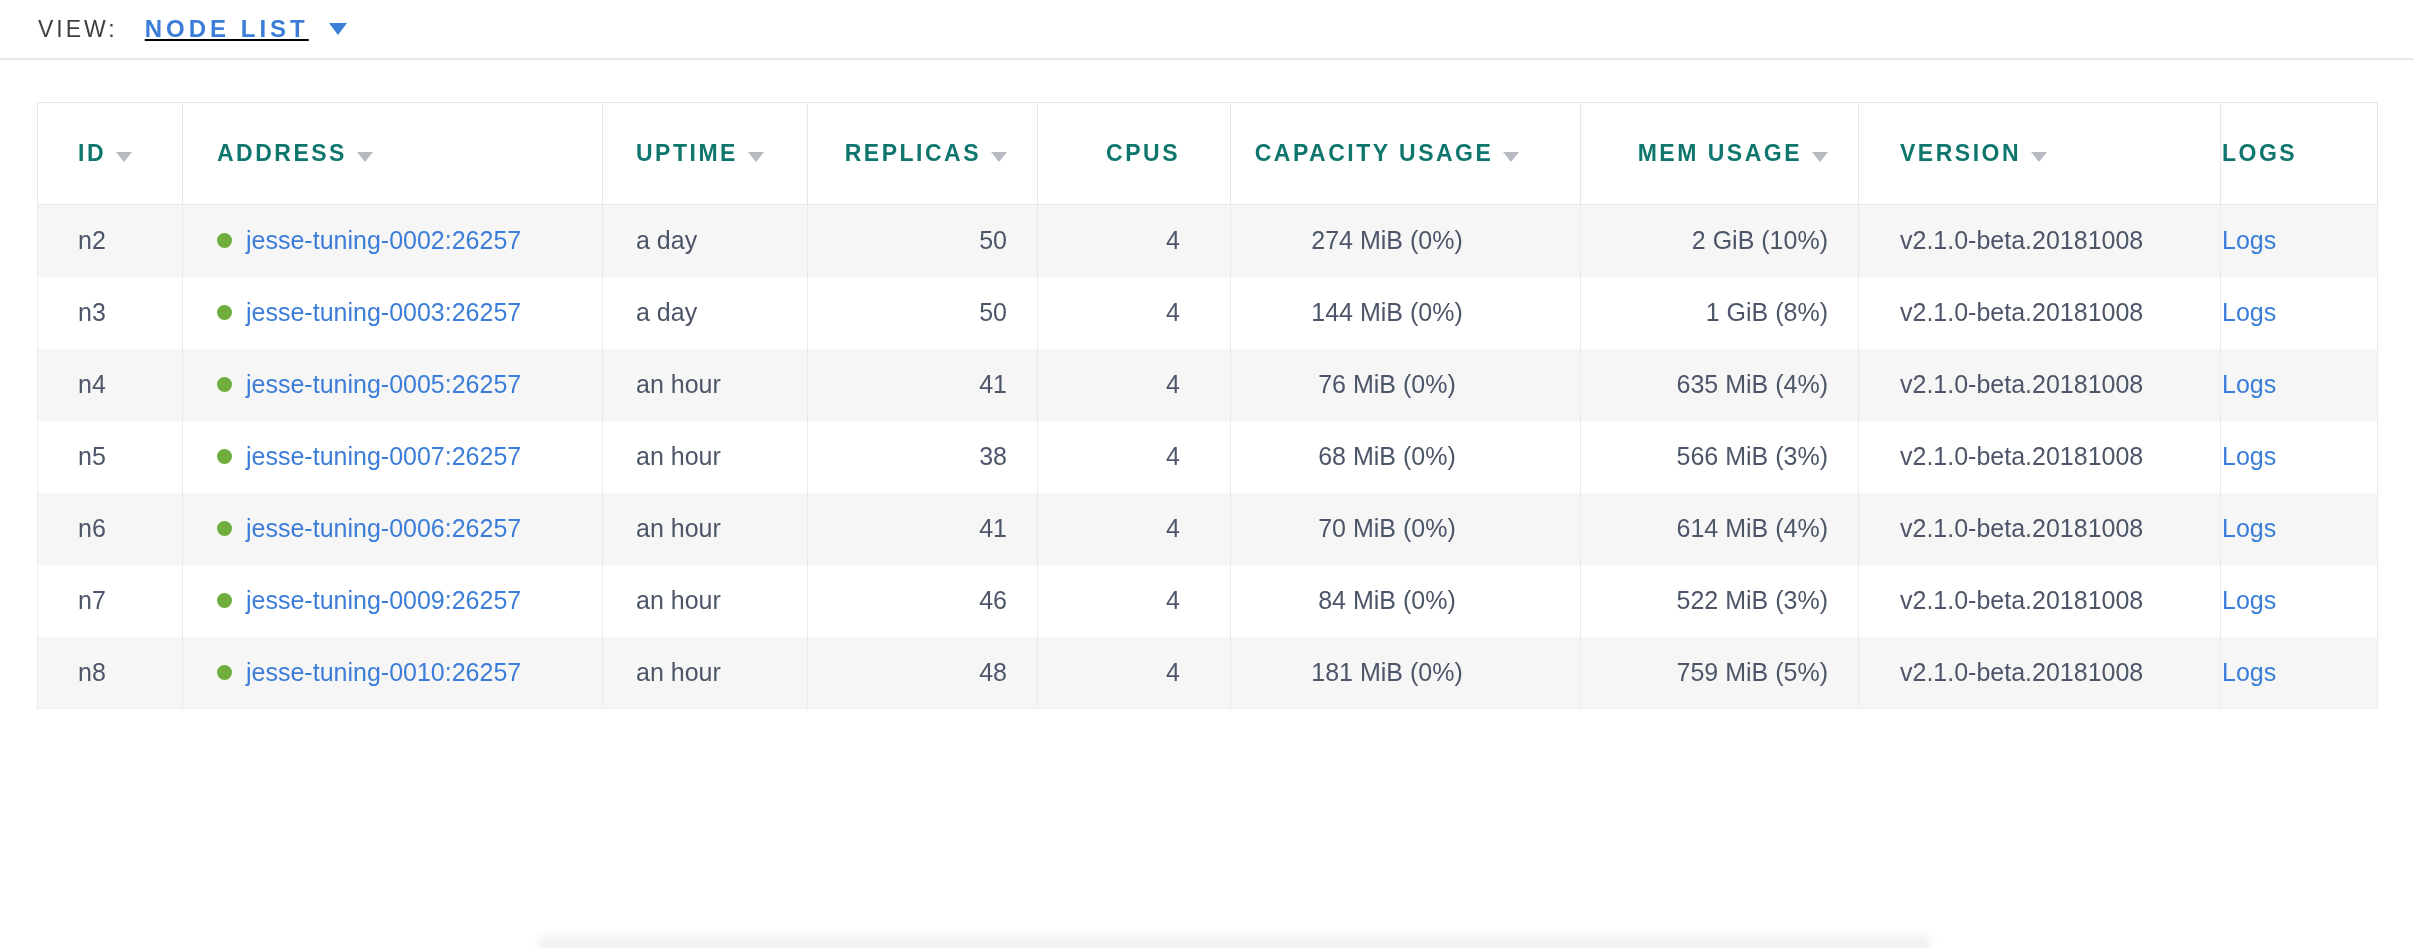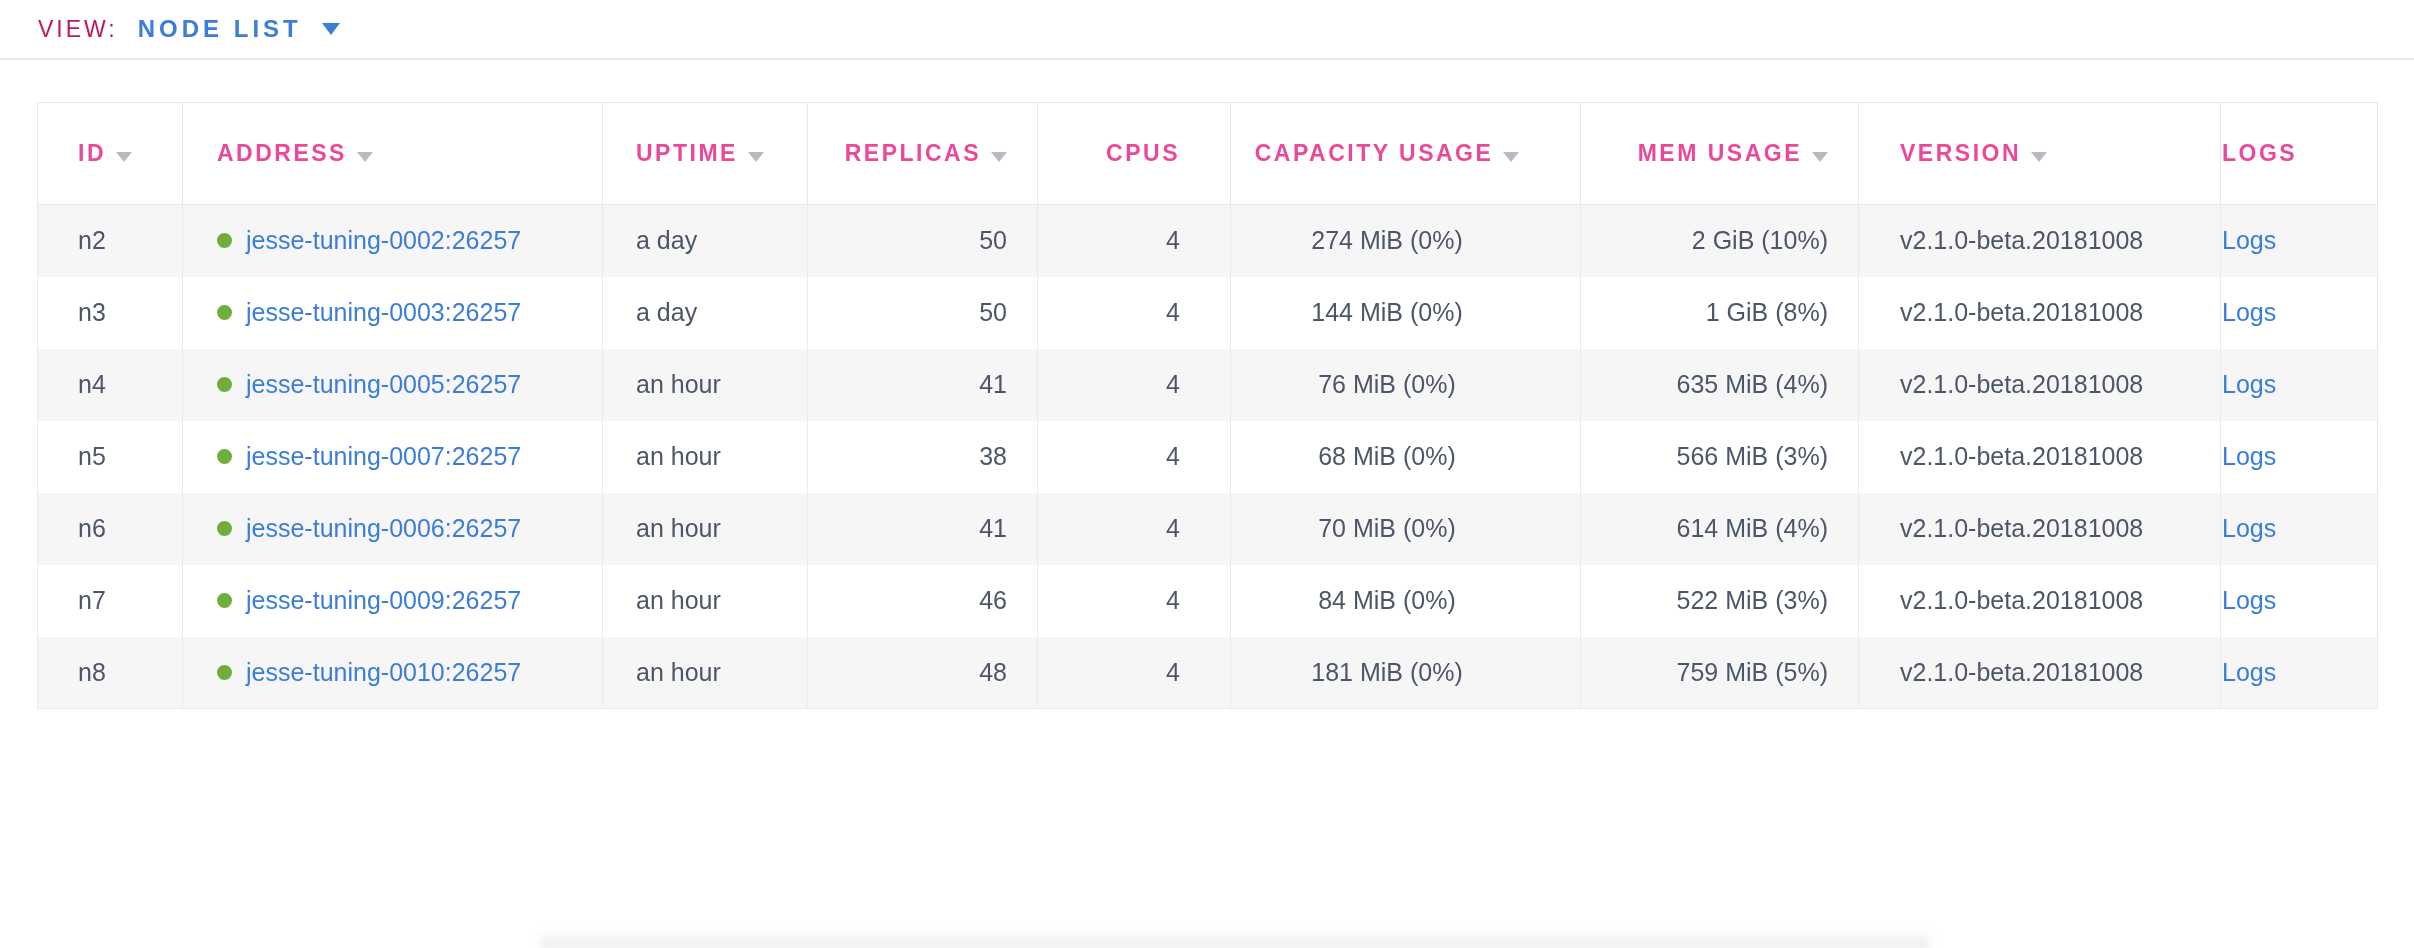--- a/index.html
+++ b/index.html
@@ -13,26 +13,27 @@
   }
 
   
   .topbar {
     height: 60px;
     border-bottom: 2px solid #e7e8ea;
     display: flex; align-items: center;
     padding-left: 38px;
   }
   .view-label {
-    color: #be185d; font-size: 23px; letter-spacing: 3px; font-weight: 500;
+    color: #404040; font-size: 23px; letter-spacing: 3px; font-weight: 500;
   }
   .view-select {
-    background: none; border: none; padding: 0; margin-left: 20px;
+    background: none; border: none; padding: 0; margin-left: 27px;
     display: inline-flex; align-items: center; cursor: pointer;
     font-family: inherit;
+    text-decoration: underline;
   }
   .view-selected {
     color: #3b7dd8; font-size: 24px; letter-spacing: 4px; font-weight: 600;
   }
   .caret {
     width: 0; height: 0; display: inline-block;
     border-left: 9px solid transparent; border-right: 9px solid transparent;
   }
   .caret-blue { border-top: 12px solid #3b7dd8; margin-left: 20px; }
   .caret-gray {
@@ -48,21 +49,21 @@
   }
 
   
   table.nodes {
     border-collapse: collapse; table-layout: fixed;
     width: 2340px; margin-top: 42px;
   }
   thead th {
     height: 102px; background: #ffffff;
     border: 1px solid #e6e7e9;
-    color: #ec4899; font-size: 23px; font-weight: 600;
+    color: #0f766e; font-size: 23px; font-weight: 600;
     letter-spacing: 2.5px; text-align: left;
     white-space: nowrap; cursor: pointer;
   }
   tbody td {
     height: 72px;
     border-left: 1px solid #eaebed; border-right: 1px solid #eaebed;
     color: #4d5668; font-size: 25px; font-weight: 400;
     white-space: nowrap;
   }
   tbody tr:nth-child(odd) td { background: #f6f6f7; }

